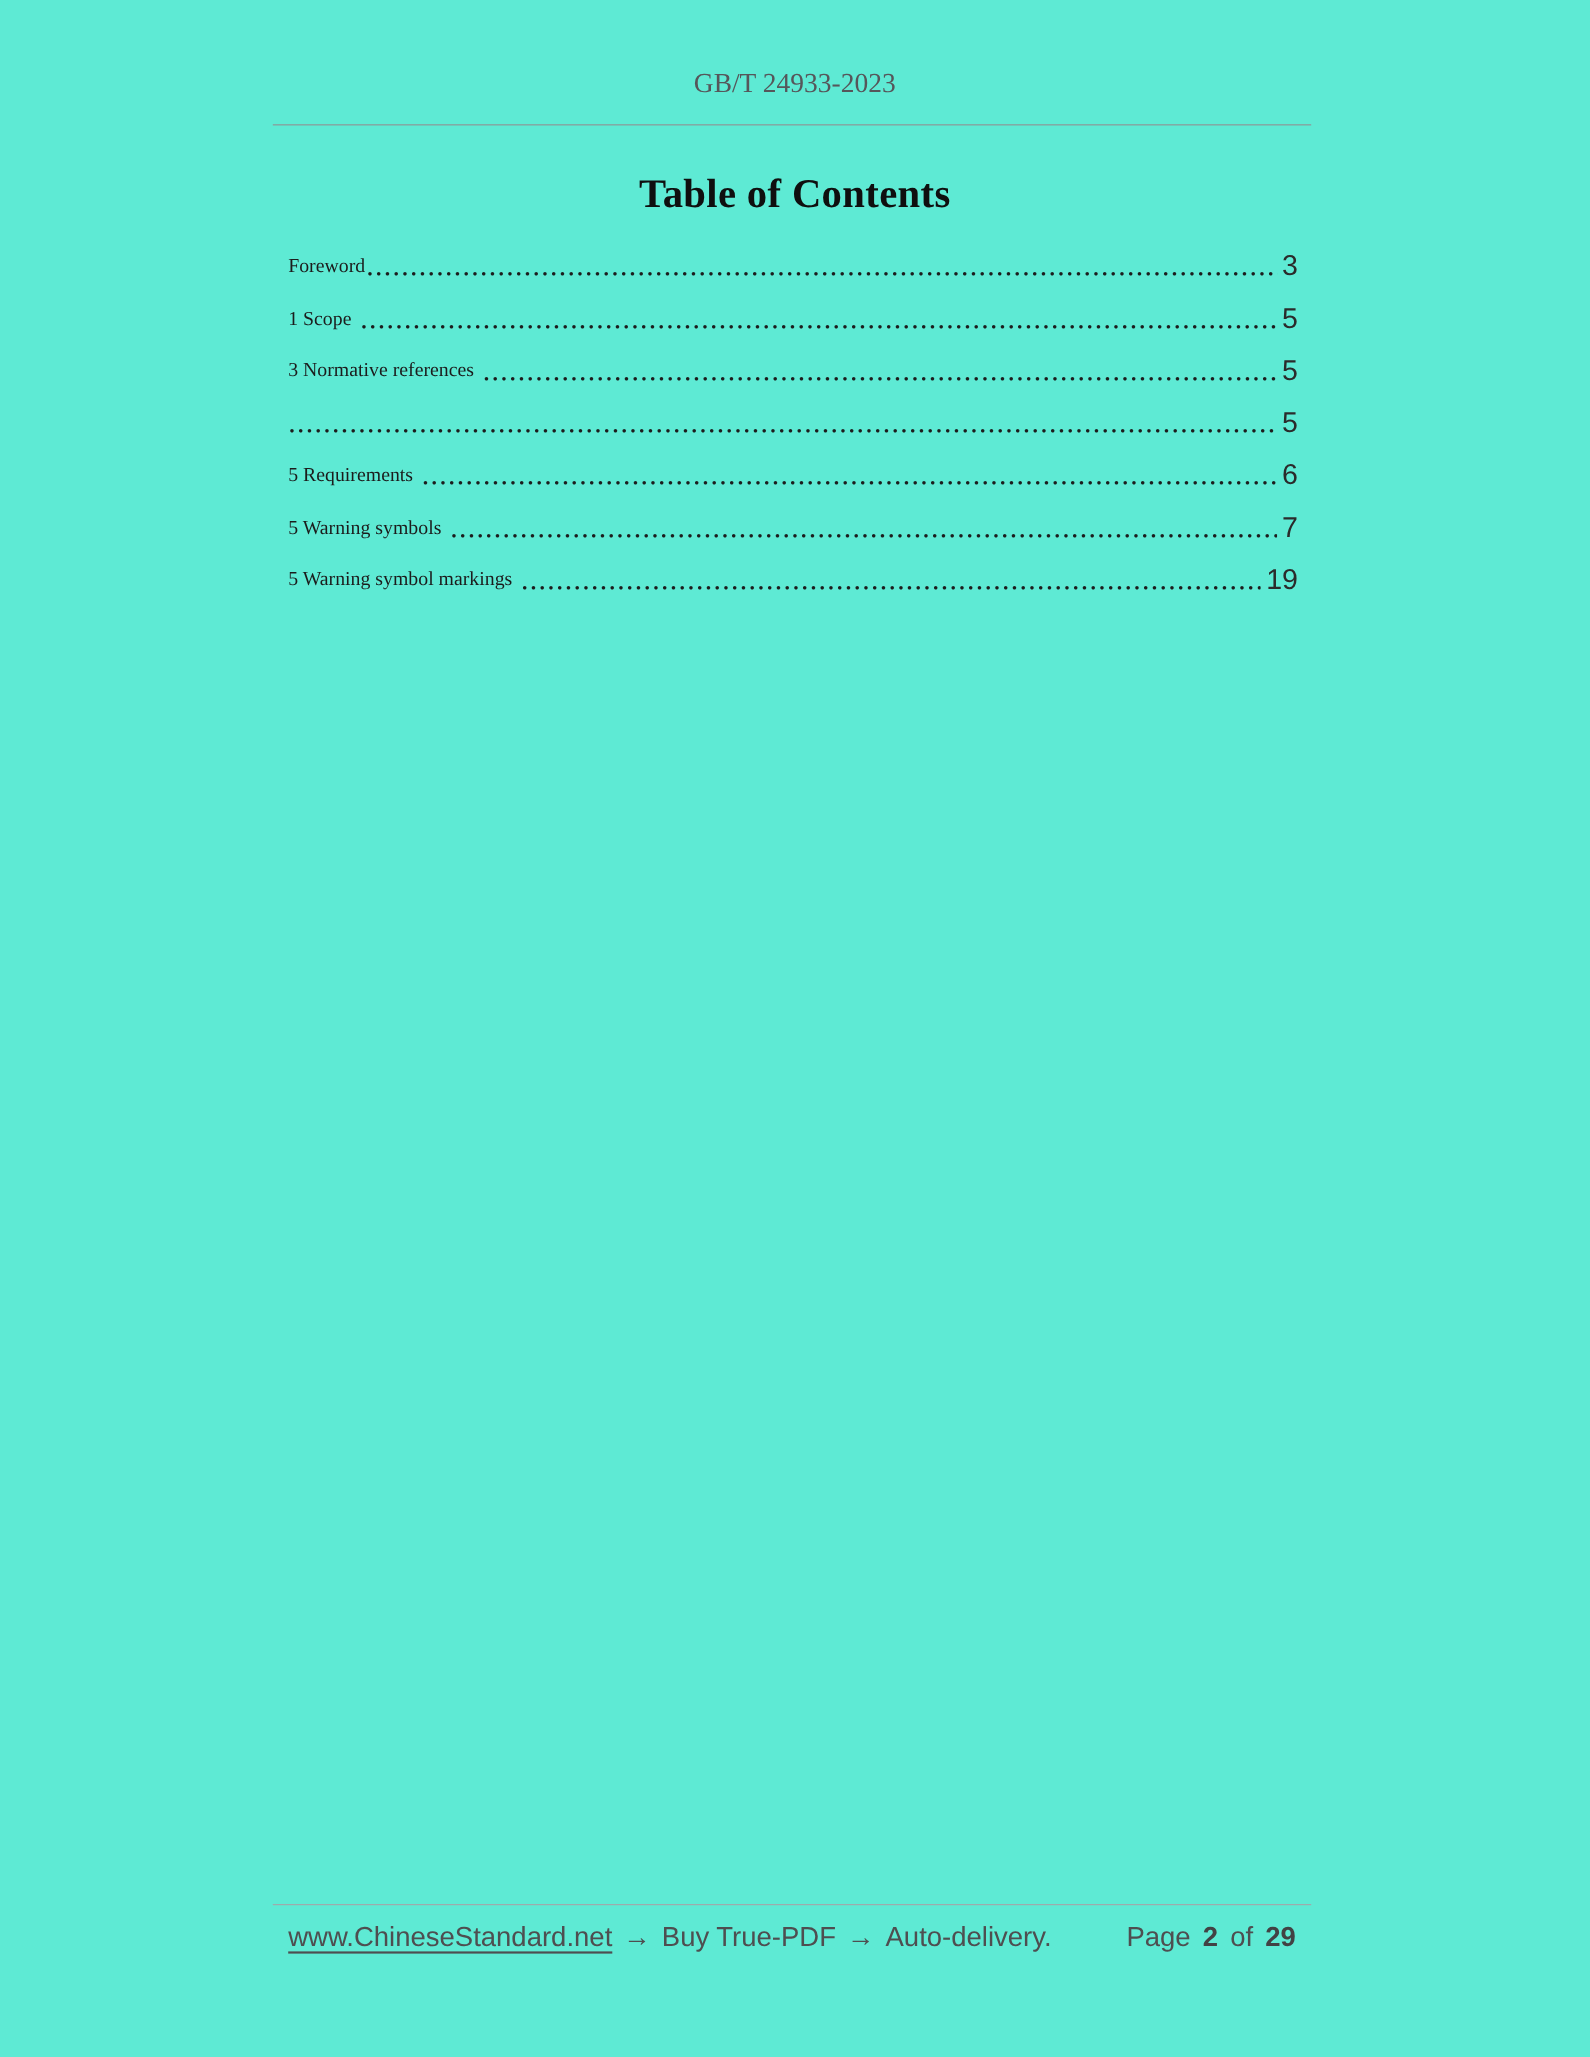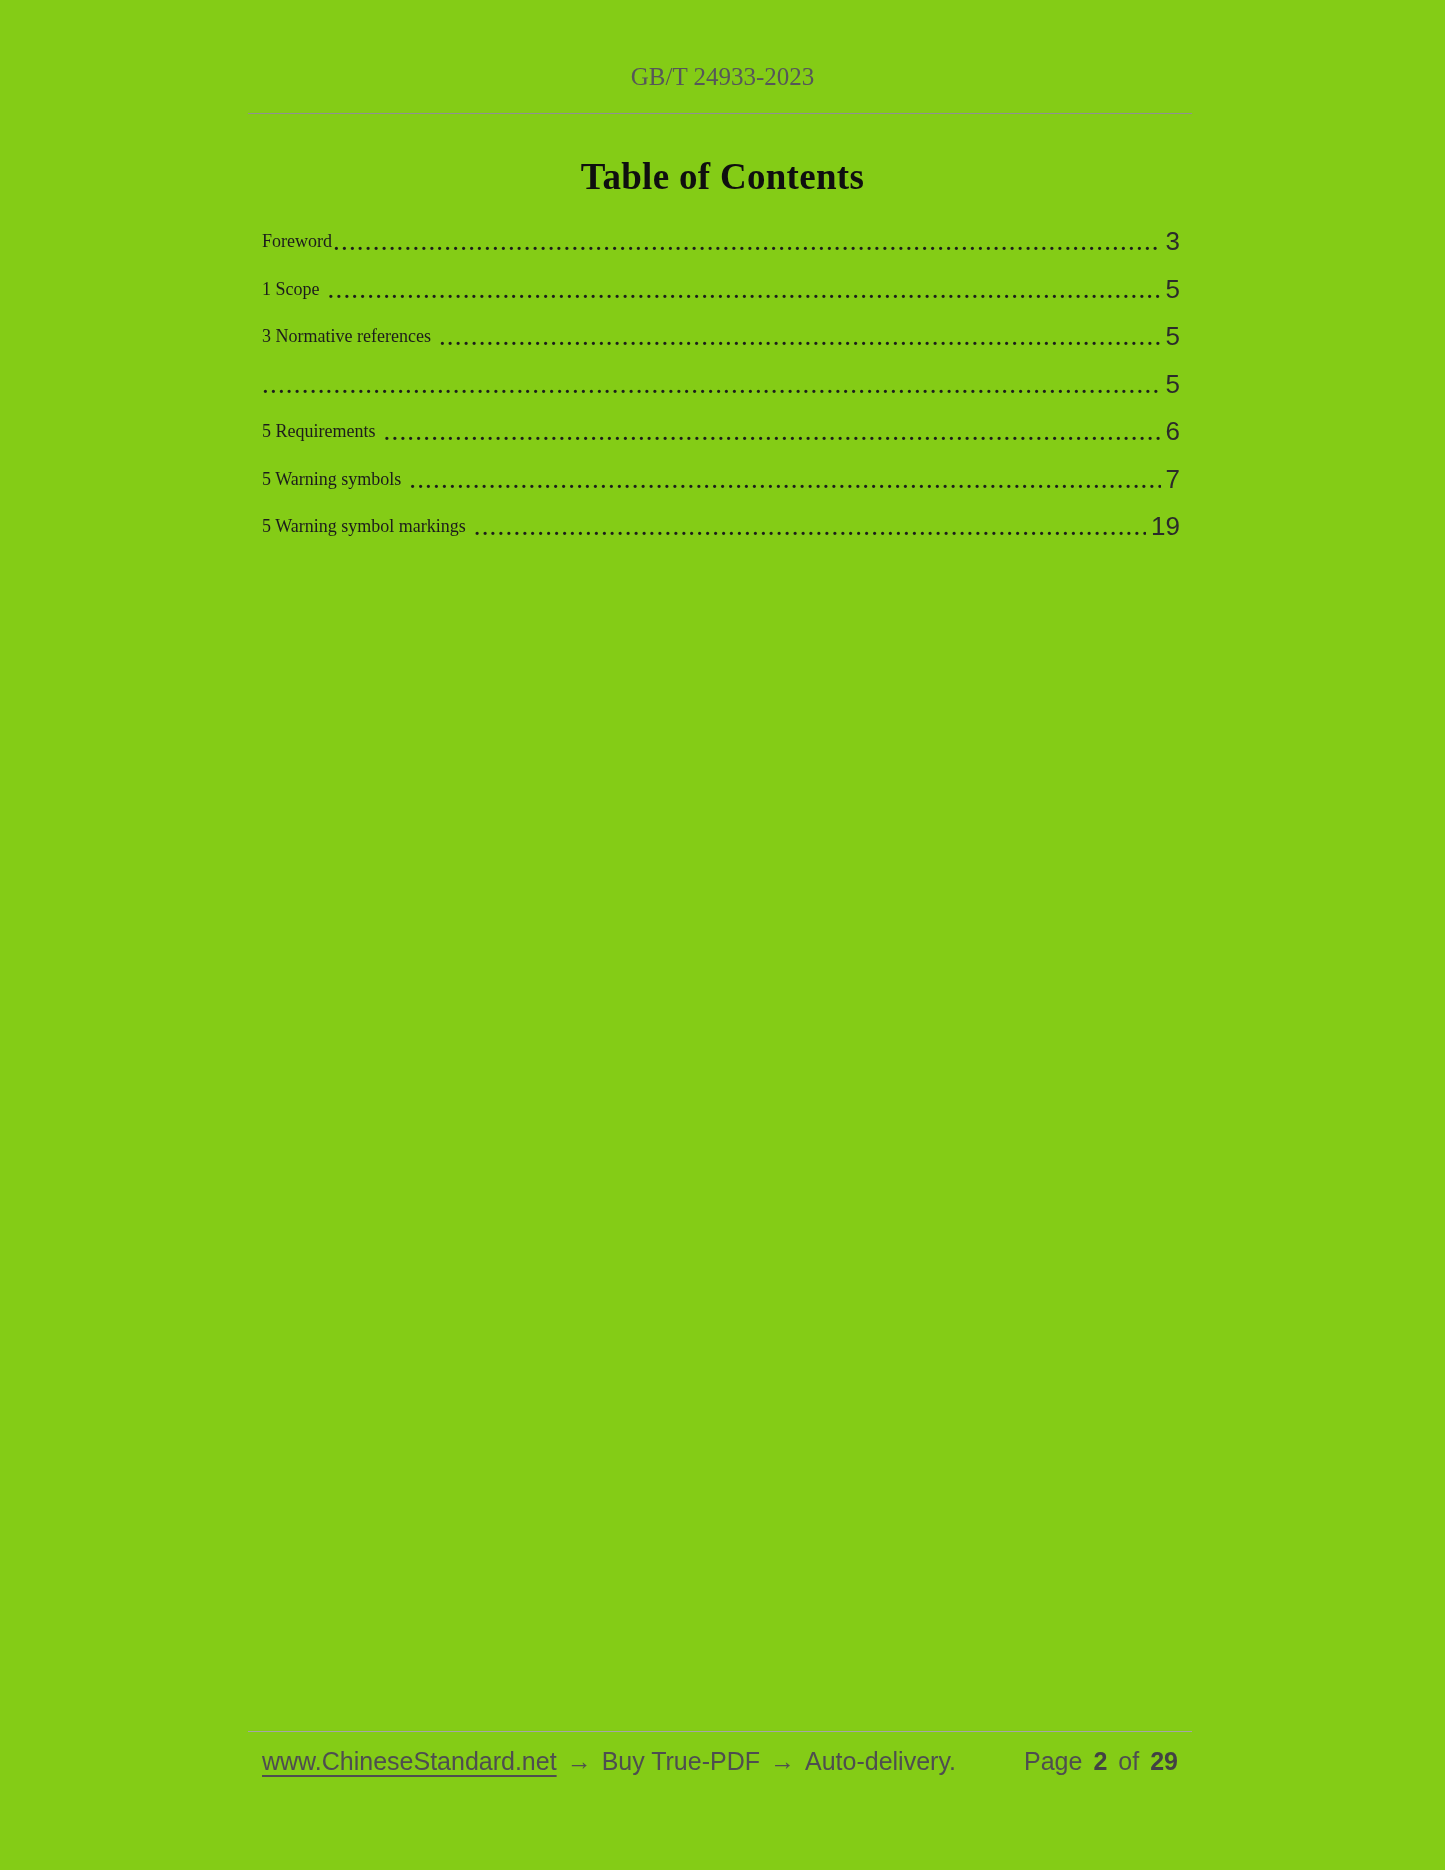--- a/index.html
+++ b/index.html
@@ -1,21 +1,21 @@
 <!DOCTYPE html>
 <html><head>
 <meta charset="utf-8">
 <style>
   html, body { margin: 0; padding: 0; background: #ffffff; }
 
   .page {
     position: relative;
     width: 1445px;
     height: 1870px;
-    background: #84cc16;
+    background: #5eead4;
     overflow: hidden;
     font-family: "Liberation Serif", serif;
   }
 
   
   .doc-number {
     position: absolute;
     top: 63px; left: 0; width: 100%;
     text-align: center;
     font-size: 25px;

